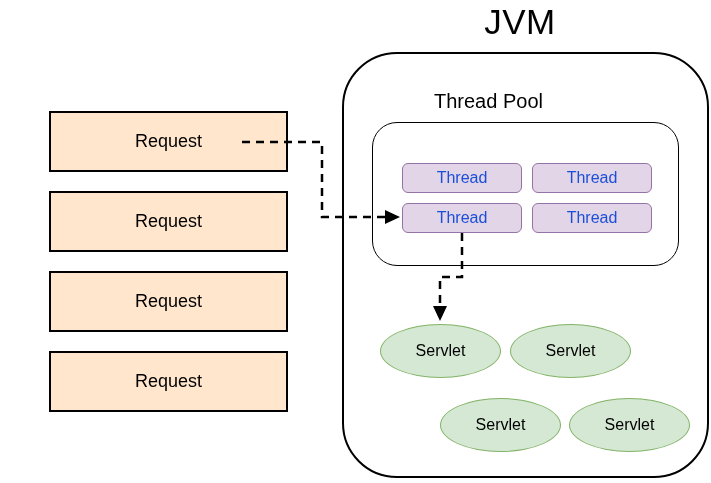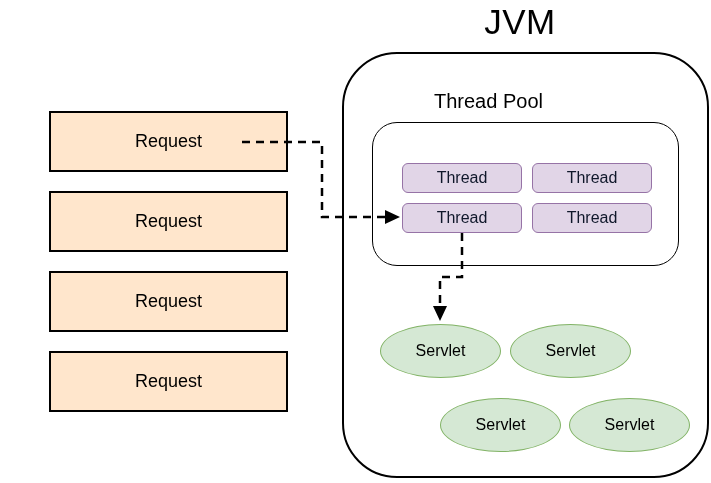--- a/index.html
+++ b/index.html
@@ -51,21 +51,21 @@
     background: transparent;
   }
 
   .thread-node {
     position: absolute;
     width: 118px; height: 28px;
     background: var(--thread_fill, #E1D5E7);
     border: 1.5px solid var(--thread_stroke, #9673A6);
     border-radius: 6px;
     display: flex; align-items: center; justify-content: center;
-    font-size: 16px; color: #0f172a;
+    font-size: 16px; color: #1d4ed8;
   }
   .thread-1 { left: 402px; top: 163px; }
   .thread-2 { left: 532px; top: 163px; }
   .thread-3 { left: 402px; top: 203px; }
   .thread-4 { left: 532px; top: 203px; }
 
   .request-node {
     position: absolute;
     left: 1px;
     width: 235px; height: 57px;

